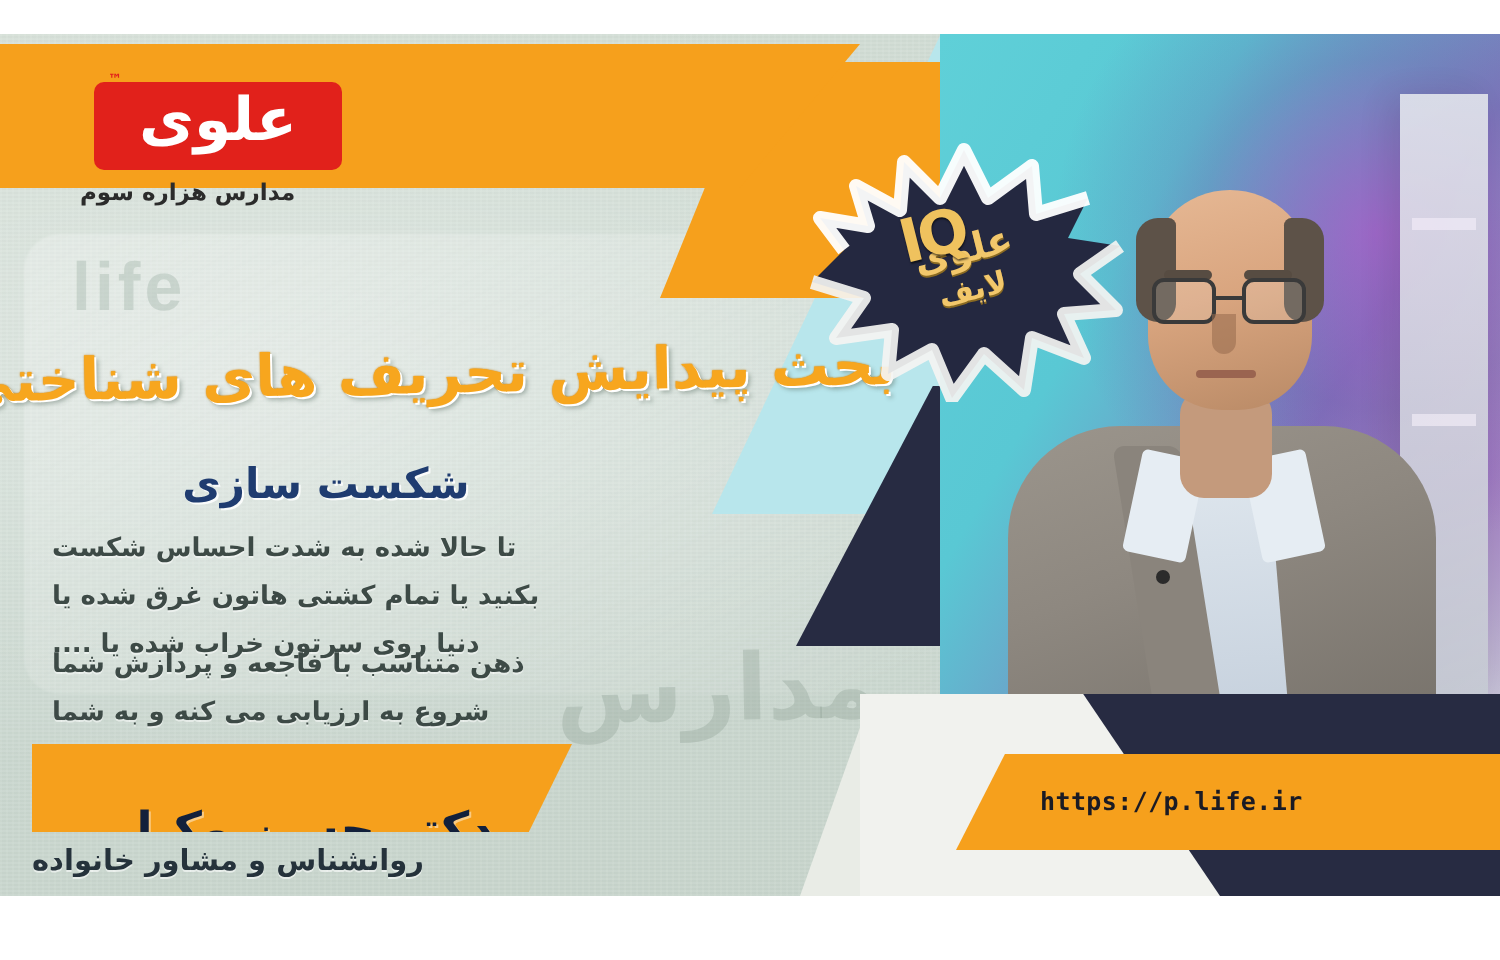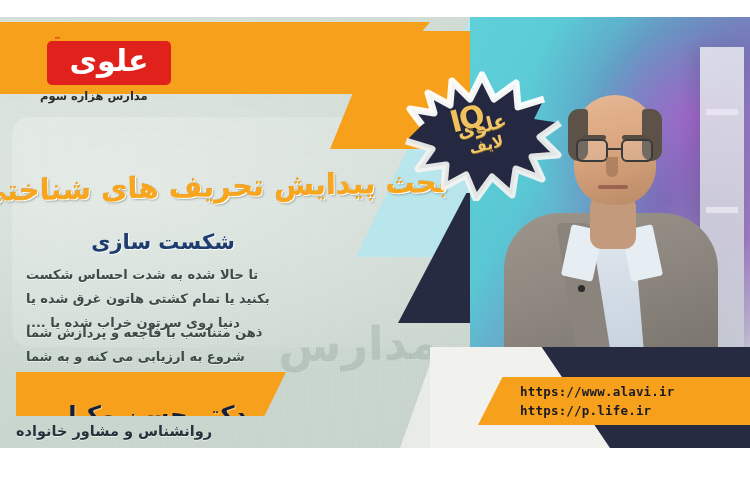--- a/index.html
+++ b/index.html
@@ -352,20 +352,21 @@
 </style>
 </head>
 <body>
 
 <div id="stage">
 
   <div class="bg-paper"></div>
   <div class="bg-noise"></div>
   <div class="panel-soft"></div>
 
+  <div class="wm wm-life">life</div>
   <div class="wm wm-madares">مدارس</div>
 
   <div class="geo-cyan-band"></div>
   <div class="geo-orange-par"></div>
   <div class="geo-navy-lower"></div>
 
   <div class="photo-block">
     <div class="photo-bg"></div>
     <div class="photo-panelbar"></div>
     <div class="person">
@@ -419,20 +420,19 @@
 
   <div class="speaker-band">
     <span class="speaker-name">دکتر حسن وکیلی</span>
   </div>
   <div class="speaker-role">روانشناس و مشاور خانواده</div>
 
   <div class="br-white2"></div>
   <div class="br-navy"></div>
   <div class="br-white"></div>
   <div class="url-band">
-    <span class="url-line">https://www.alavi.ir</span>
     <span class="url-line">https://p.life.ir</span>
   </div>
 
 </div>
 
 <div class="top-white"></div>
 <div class="bottom-white"></div>
 
 </body></html>

